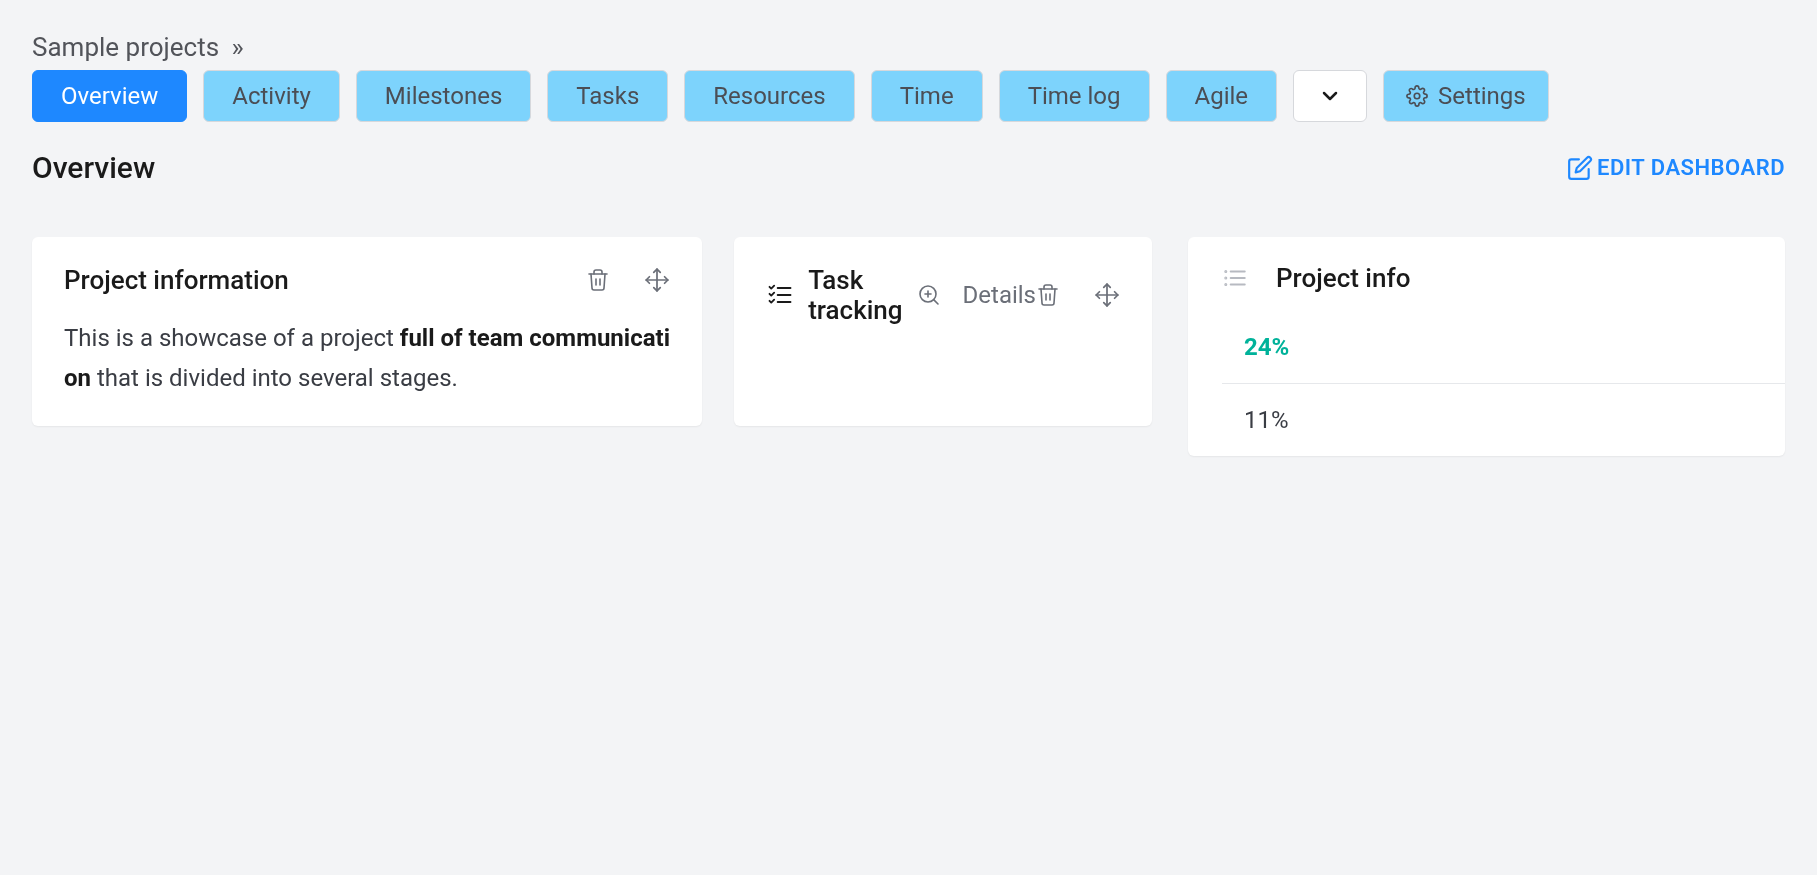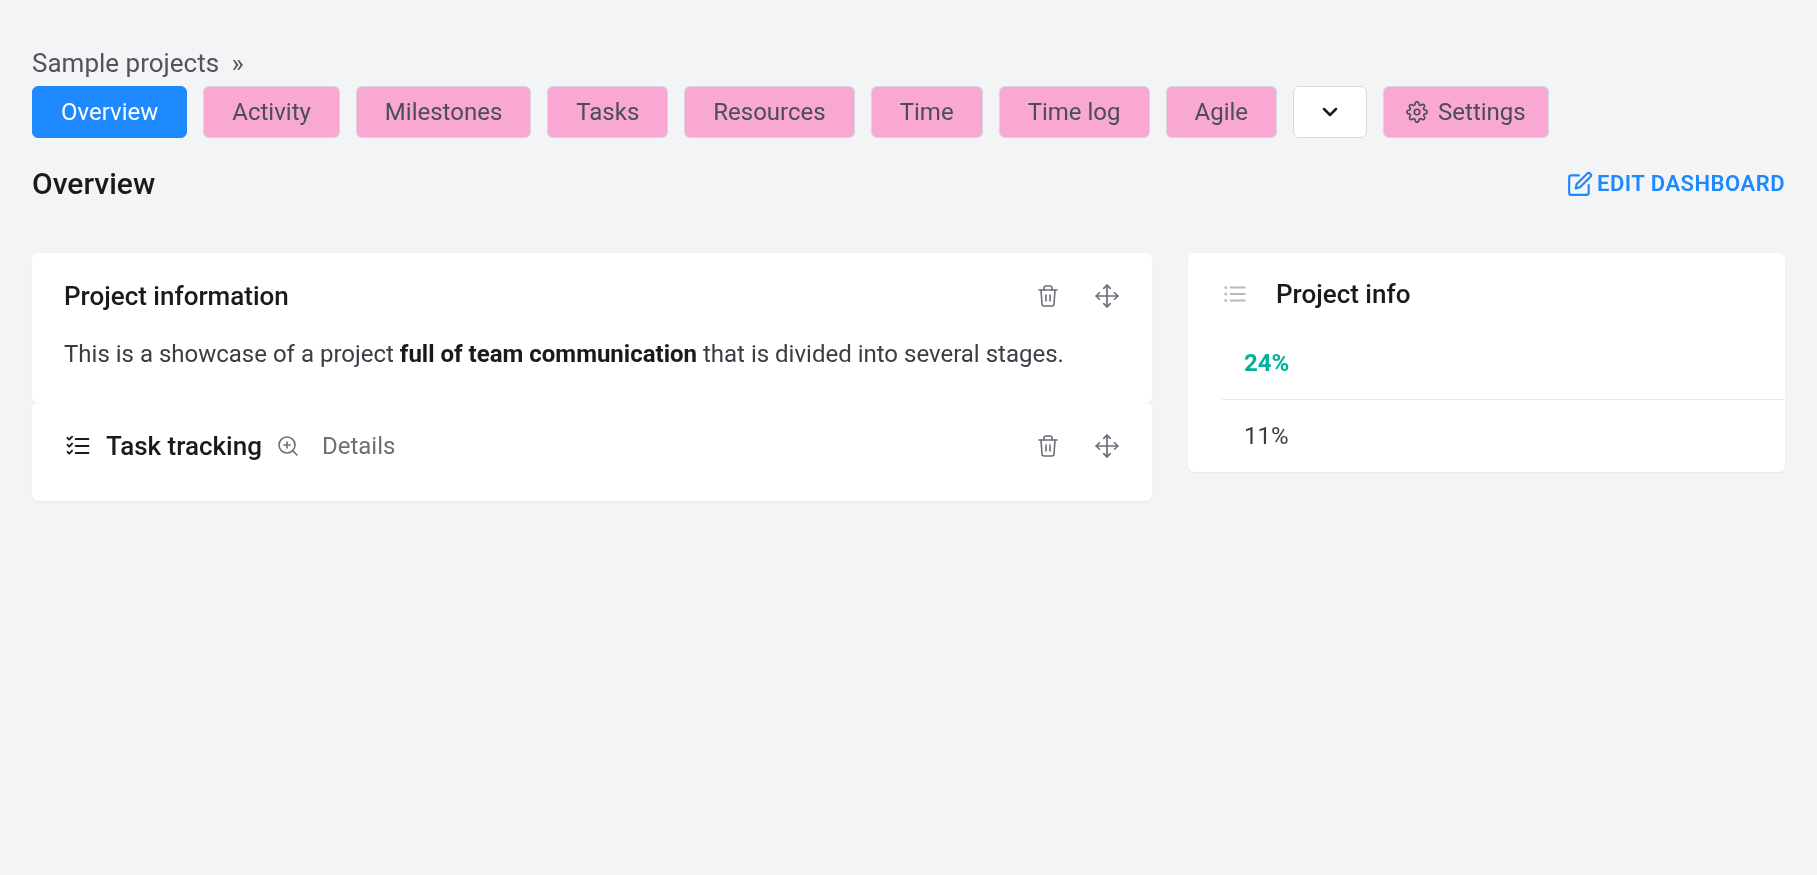--- a/index.html
+++ b/index.html
@@ -5,21 +5,21 @@
   * { box-sizing: border-box; margin: 0; padding: 0; }
   html, body {
     width: 1817px;
     height: 875px;
     overflow: hidden;
     background: #f3f4f6;
     font-family: -apple-system, BlinkMacSystemFont, "Segoe UI", Roboto, "Helvetica Neue", Arial, sans-serif;
     color: #1a1a1a;
   }
   .page {
-    padding: 48px 32px 0 32px;
+    padding: 32px 32px 0 32px;
   }
   .breadcrumb {
     font-size: 26px;
     color: #52545a;
     margin-bottom: 8px;
   }
   .breadcrumb .parent { color: #52545a; }
   .breadcrumb .sep { color: #52545a; margin-left: 6px; }
   .page-title {
     font-size: 44px;
@@ -33,21 +33,21 @@
     margin-bottom: 28px;
   }
   .tab {
     display: inline-flex;
     align-items: center;
     justify-content: center;
     height: 52px;
     padding: 0 28px;
     border: 1px solid #d6d8dc;
     border-radius: 6px;
-    background: #f9a8d4;
+    background: #7dd3fc;
     color: #4b4e55;
     font-size: 24px;
     font-weight: 400;
     cursor: pointer;
     white-space: nowrap;
   }
   .tab.active {
     background: #1e88ff;
     border-color: #1e88ff;
     color: #ffffff;
@@ -79,21 +79,21 @@
     font-size: 22px;
     font-weight: 600;
     letter-spacing: 0.5px;
     cursor: pointer;
   }
   .content-row {
     display: flex;
     gap: 36px;
     align-items: flex-start;
   }
-  .col-main { flex: 0 0 1120px; display: flex; flex-direction: column; }
+  .col-main { flex: 0 0 1120px; display: flex; flex-direction: row; gap: 32px; }
   .col-side { flex: 1; }
   .card {
     background: #ffffff;
     border-radius: 6px;
     box-shadow: 0 1px 2px rgba(0,0,0,0.06);
     padding: 28px 32px;
   }
   .card-head {
     display: flex;
     align-items: center;

